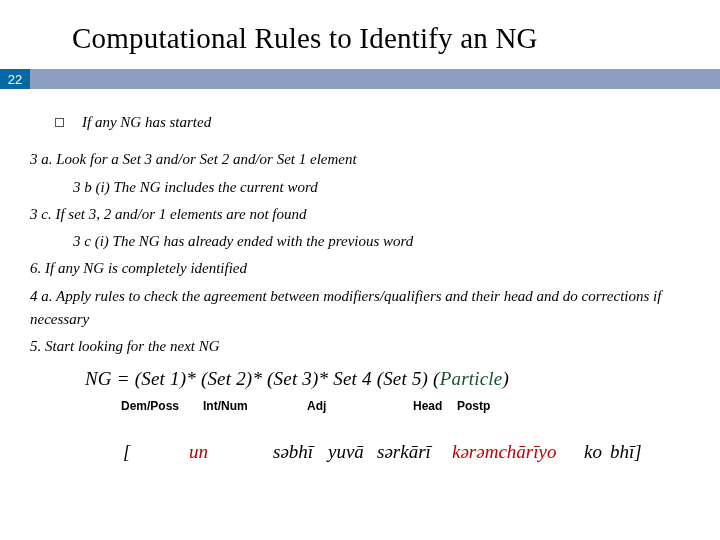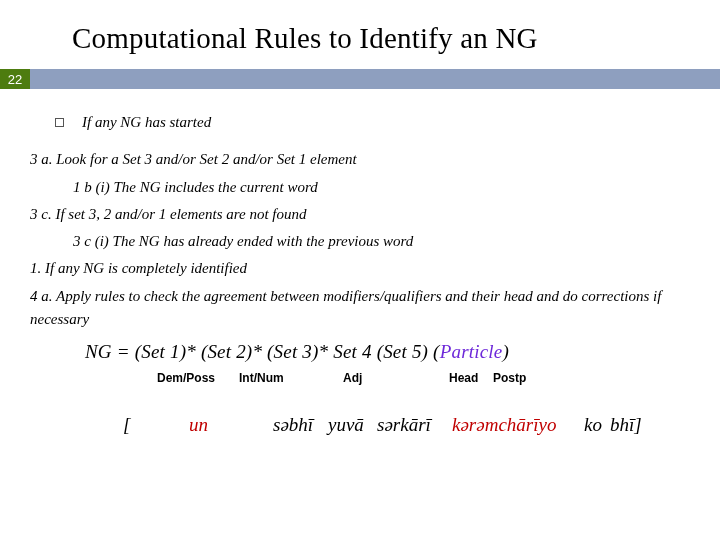--- a/index.html
+++ b/index.html
@@ -19,21 +19,21 @@
     letter-spacing: 0.2px;
   }
   .bar-row {
     display: flex;
     width: 100%;
     height: 20px;
   }
   .page-badge {
     width: 30px;
     height: 20px;
-    background: #4d7c0f;
+    background: #0369a1;
     color: #fff;
     font-family: Arial, sans-serif;
     font-size: 13px;
     display: flex;
     align-items: center;
     justify-content: center;
   }
   .blue-bar {
     flex: 1;
     background: #8e9fbf;
@@ -65,28 +65,28 @@
   .rule-sub {
     font-style: italic;
     margin: 4px 0 4px 18px;
   }
   .formula-row {
     font-style: italic;
     font-size: 19px;
     margin: 6px 0 3px 30px;
     letter-spacing: 0.2px;
   }
-  .particle { color: #6d28d9; font-style: italic; }
+  .particle { color: #14532d; font-style: italic; }
   .labels-row {
     display: flex;
     font-family: Arial, sans-serif;
     font-size: 12px;
     font-weight: bold;
     font-style: normal;
-    margin-left: 102px;
+    margin-left: 66px;
     gap: 0;
   }
   .labels-row span { display: inline-block; }
   .example-row {
     display: flex;
     font-style: italic;
     font-size: 19px;
     margin: 6px 0 0 68px;
     align-items: baseline;
   }
@@ -106,25 +106,26 @@
 </div>
 
 <div class="content">
 
   <div class="bullet-row">
     <span class="bullet-box"></span>
     <span>If any NG has started</span>
   </div>
 
   <div class="rule">3 a. Look for a Set 3 and/or Set 2 and/or Set 1 element</div>
-  <div class="rule-sub">1 b (i) The NG includes the current word</div>
+  <div class="rule-sub">3 b (i) The NG includes the current word</div>
   <div class="rule">3 c. If set 3, 2 and/or 1 elements are not found</div>
   <div class="rule-sub">3 c (i) The NG has already ended with the previous word</div>
-  <div class="rule"> 1. If any NG is completely identified</div>
+  <div class="rule"> 6. If any NG is completely identified</div>
   <div class="rule">4 a. Apply rules to check the agreement between modifiers/qualifiers and their head and do corrections if necessary</div>
+  <div class="rule">5. Start looking for the next NG</div>
 
   <div class="formula-row">
     <span>NG  =  (Set 1)*  (Set 2)*  (Set 3)*  Set 4  (Set 5) (</span><span class="particle">Particle</span><span>)</span>
   </div>
 
   <div class="labels-row">
     <span class="cell" style="width:82px">Dem/Poss</span>
     <span class="cell" style="width:104px">Int/Num</span>
     <span class="cell" style="width:106px">Adj</span>
     <span class="cell" style="width:44px">Head</span>

